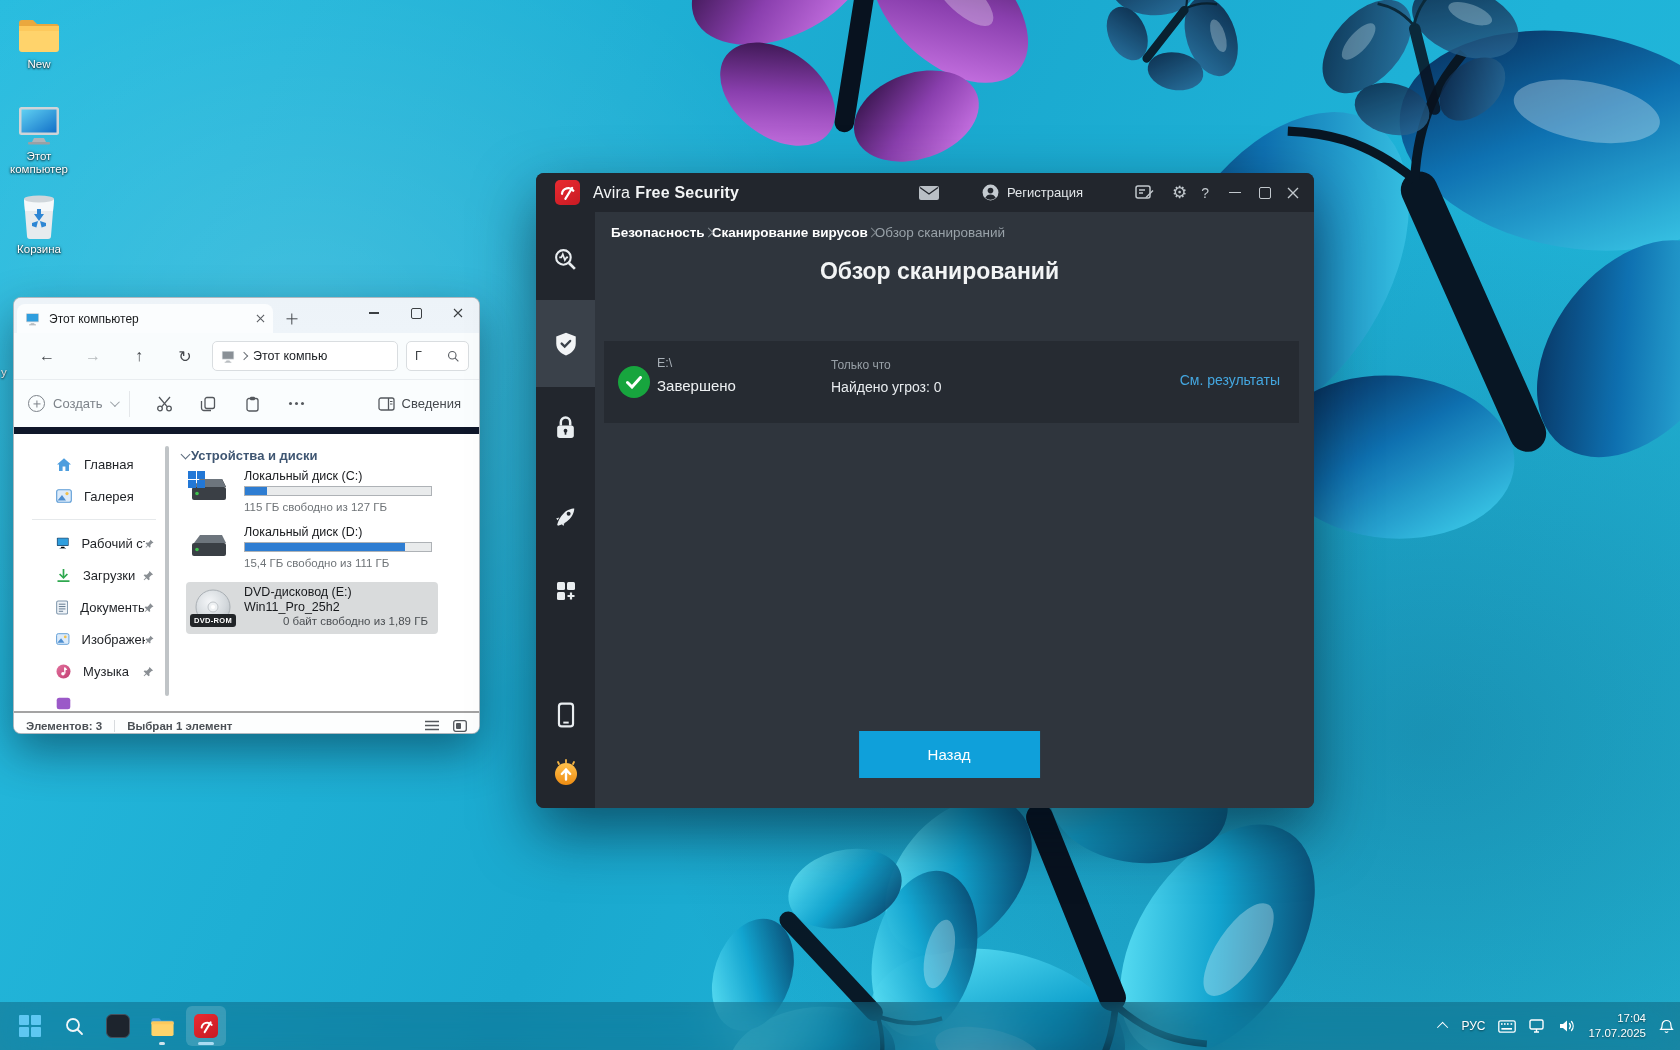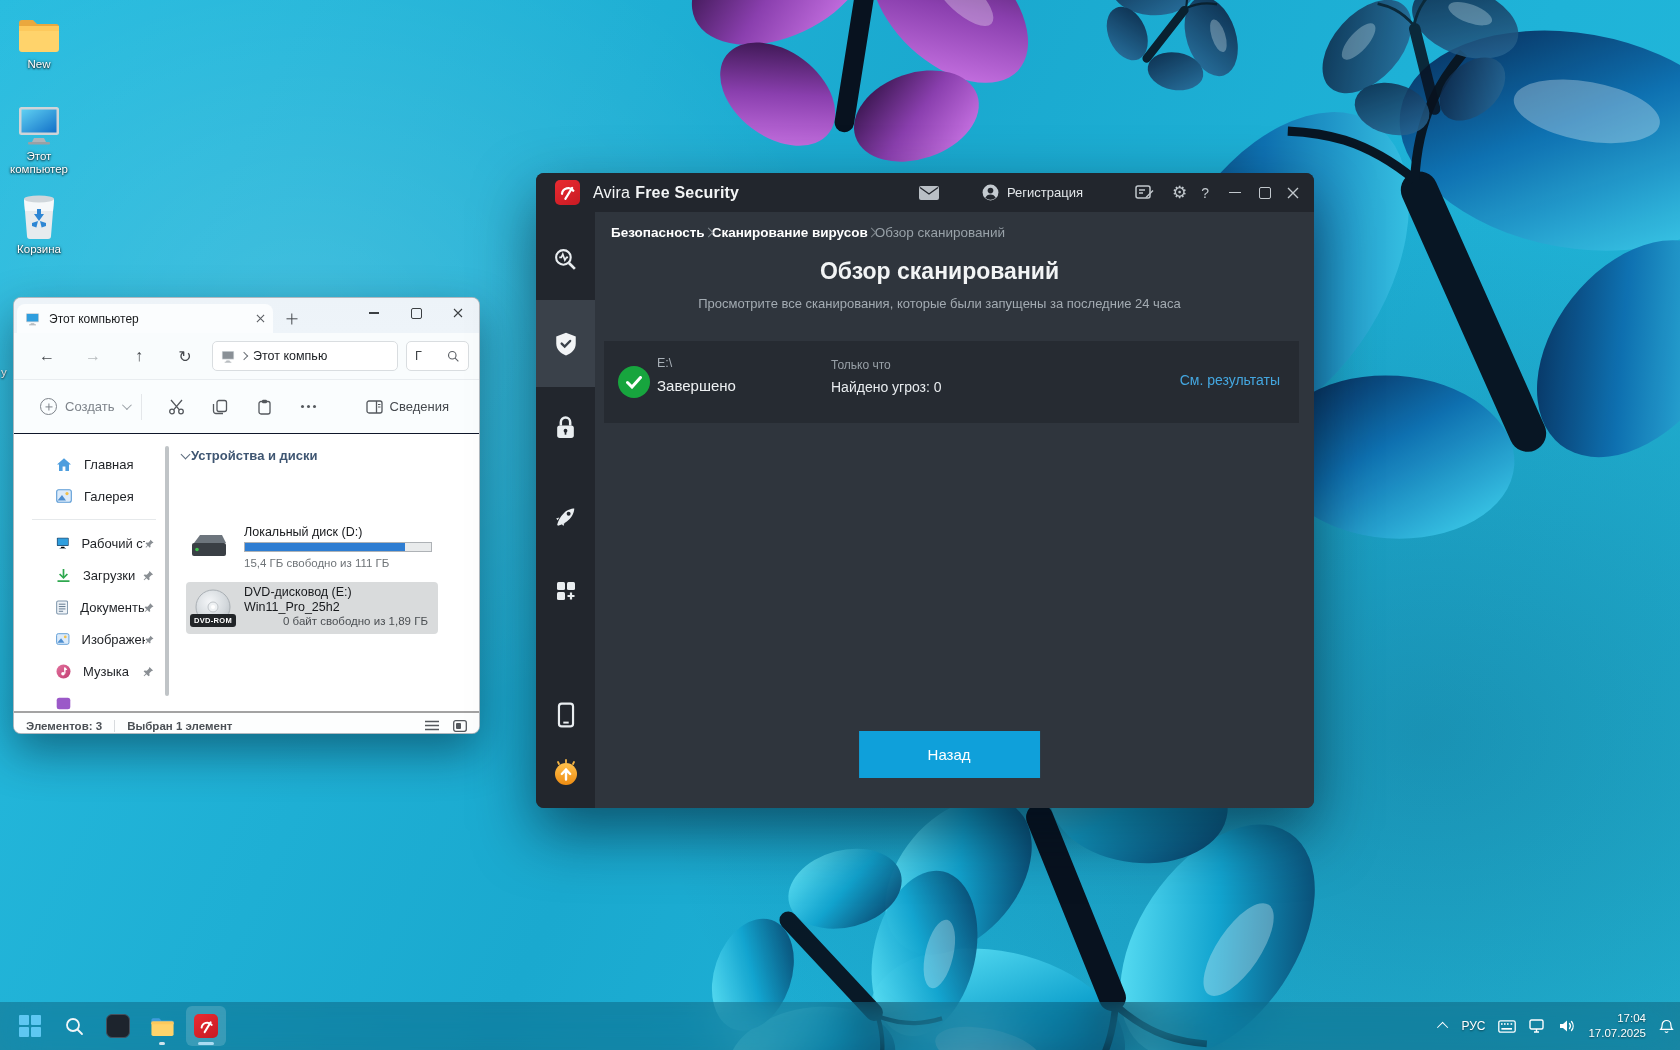--- a/index.html
+++ b/index.html
@@ -43,21 +43,21 @@
   .xw-nav{height:47px;background:#f9fcfd;border-bottom:1px solid #e9edf0;display:flex;align-items:center;padding:0 10px;box-sizing:border-box;}
   .navg{width:46px;text-align:center;font-size:16px;color:#46494e;}
   .navg.dim{color:#b6babd;}
   .addr{display:flex;align-items:center;margin-left:4px;width:186px;height:30px;background:#fff;
     border:1px solid #d9dde0;border-radius:5px;padding:0 8px;box-sizing:border-box;gap:6px;}
   .addr .p{font-size:12.5px;color:#202327;white-space:nowrap;overflow:hidden;}
   .chev{width:5px;height:5px;border-right:1.3px solid #6d7278;border-top:1.3px solid #6d7278;transform:rotate(45deg);flex:none;}
   .srch{display:flex;align-items:center;margin-left:8px;flex:1;height:30px;background:#fff;
     border:1px solid #d9dde0;border-radius:5px;padding:0 8px;box-sizing:border-box;justify-content:space-between;}
   .srch .st{font-size:12.5px;color:#3c4043;}
-  .xw-toolbar{height:54px;background:#fafdfe;border-bottom:1px solid #0f172a;display:flex;align-items:center;padding:0 26px;box-sizing:border-box;}
+  .xw-toolbar{height:54px;background:#fafdfe;border-bottom:7px solid #0f172a;display:flex;align-items:center;padding:0 14px;box-sizing:border-box;}
   .createb{display:flex;align-items:center;gap:8px;color:#7d838a;font-size:13px;}
   .circle-plus{width:15px;height:15px;border:1.3px solid #7d838a;border-radius:50%;position:relative;}
   .circle-plus:before,.circle-plus:after{content:"";position:absolute;background:#7d838a;left:50%;top:50%;}
   .circle-plus:before{width:7px;height:1.2px;transform:translate(-50%,-50%);}
   .circle-plus:after{width:1.2px;height:7px;transform:translate(-50%,-50%);}
   .chev-d{width:6px;height:6px;border-right:1.3px solid #9aa0a6;border-bottom:1.3px solid #9aa0a6;transform:rotate(45deg) translateY(-2px);}
   .tdiv{width:1px;height:26px;background:#e4e7ea;margin:0 12px;}
   .tico{width:44px;display:flex;justify-content:center;align-items:center;}
   .dots3{display:flex;gap:3px;}
   .dots3 i{width:3px;height:3px;border-radius:50%;background:#55595e;}
@@ -434,20 +434,41 @@
         </div>
         <div class="xscroll"></div>
       </div>
 
       <div class="xmain">
         <div class="sechdr">
           <span class="chev-sec"></span>
           <span>Устройства и диски</span>
         </div>
 
+        <div class="drive" style="top:35px;height:52px;">
+          <div class="dr-ic">
+            <svg width="40" height="32" viewBox="0 0 40 32">
+                <path d="M6 16 12 8h22l4 8Z" fill="#707必67a80"></path>
+                <path d="M6 16 12 8h22l4 8Z" fill="#6d757d"></path>
+                <rect x="4" y="16" width="34" height="13" rx="2" fill="#3a3f45"></rect>
+                <circle cx="9" cy="22.5" r="1.8" fill="#3fc14d"></circle>
+                <g>
+                  <rect x="0" y="0" width="8" height="8" fill="#2277d6"></rect>
+                  <rect x="9" y="0" width="8" height="8" fill="#2277d6"></rect>
+                  <rect x="0" y="9" width="8" height="8" fill="#2277d6"></rect>
+                  <rect x="9" y="9" width="8" height="8" fill="#2277d6"></rect>
+                </g>
+              </svg>
+          </div>
+          <div class="dr-name">Локальный диск (C:)</div>
+          <div class="dr-bar">
+              <div class="dr-fill" style="width: 12%;"></div>
+            </div>
+          <div class="dr-info">115 ГБ свободно из 127 ГБ</div>
+        </div>
 
         <div class="drive" style="top:91px;height:52px;">
           <div class="dr-ic">
             <svg width="40" height="32" viewBox="0 0 40 32">
                 <path d="M6 16 12 8h22l4 8Z" fill="#6d757d"></path>
                 <rect x="4" y="16" width="34" height="13" rx="2" fill="#3a3f45"></rect>
                 <circle cx="9" cy="22.5" r="1.8" fill="#3fc14d"></circle>
               </svg>
           </div>
           <div class="dr-name">Локальный диск (D:)</div>
@@ -602,21 +623,20 @@
 
     <div class="av-main">
       <div class="bcrumb">
         <span class="c">Безопасность</span>
         <span class="bsep"></span>
         <span class="c">Сканирование вирусов</span>
         <span class="bsep"></span>
         <span class="c last">Обзор сканирований</span>
       </div>
       <div class="av-h1">Обзор сканирований</div>
-      <div class="av-sub">Просмотрите все сканирования, которые были запущены за последние 24 часа</div>
 
       <div class="scanpanel">
         <div class="okcirc">
           <svg width="16" height="13" viewBox="0 0 16 13">
               <path d="M1.5 6.5 6 11 14.5 1.5" stroke="#fff" stroke-width="3" fill="none" stroke-linecap="round"></path>
             </svg>
         </div>
         <div class="sp-t1">E:\</div>
         <div class="sp-t2">Завершено</div>
         <div class="sp-t3">Только что</div>

